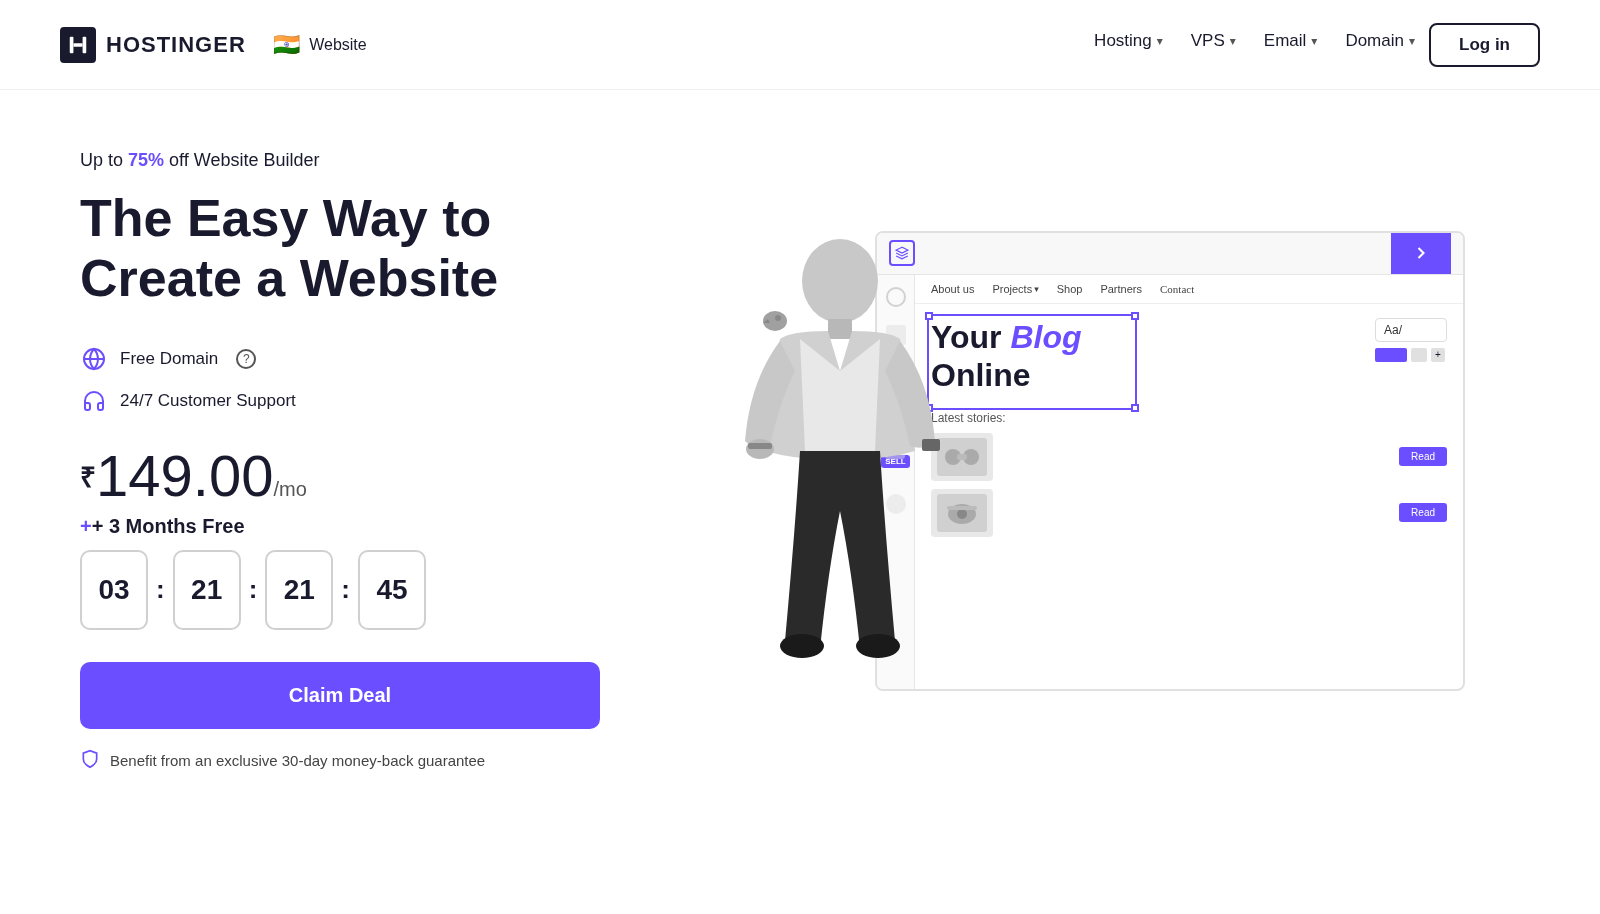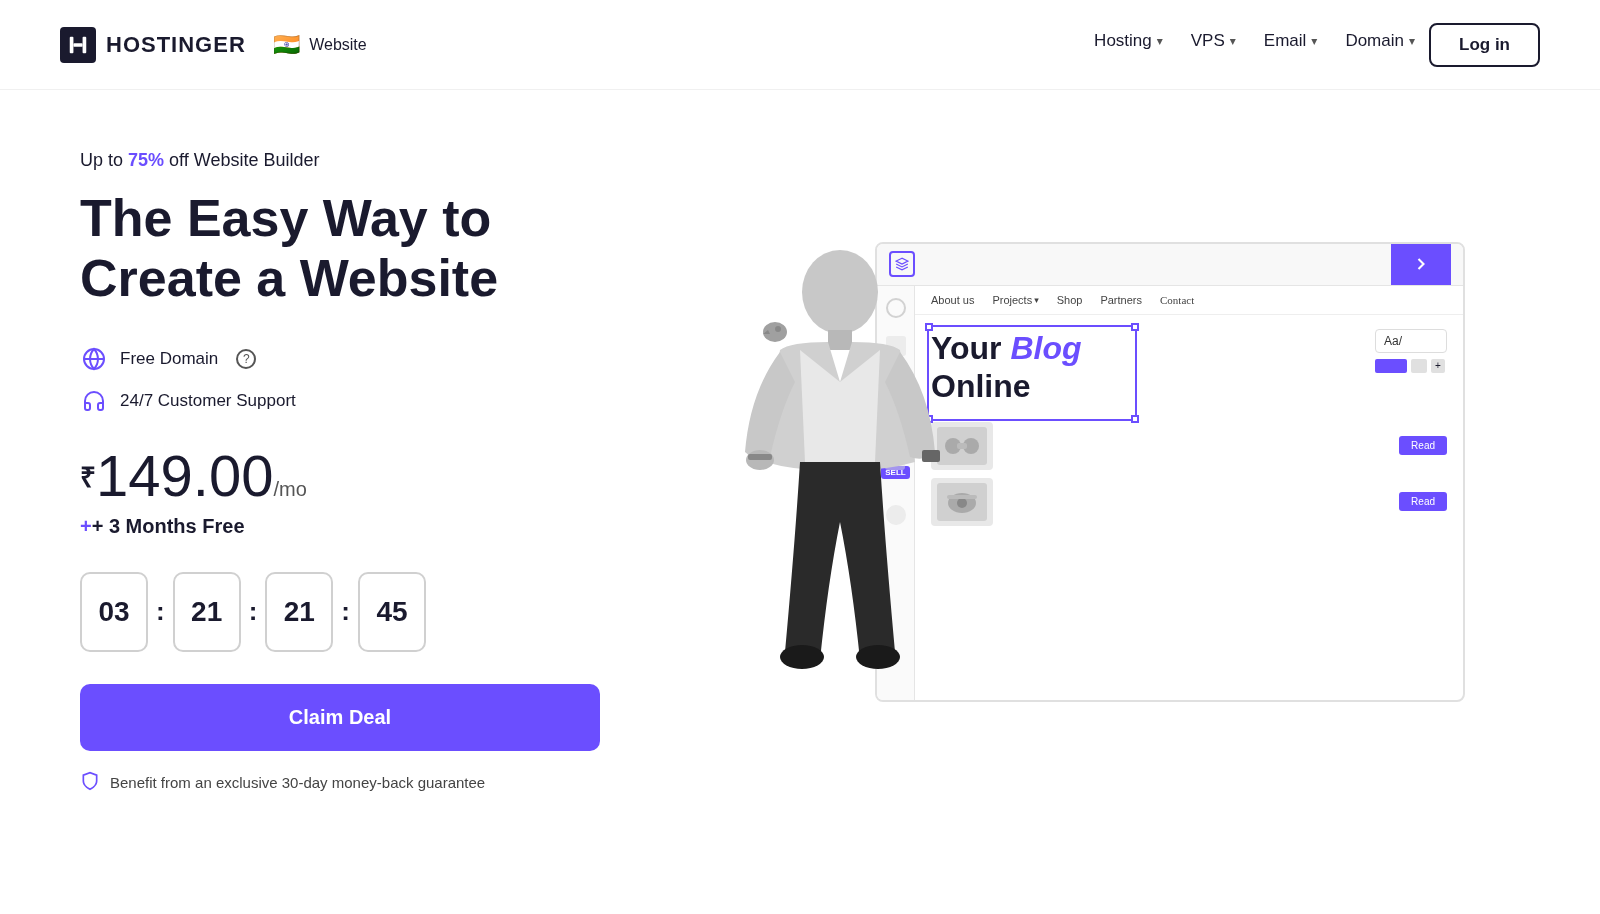--- a/index.html
+++ b/index.html
@@ -51,21 +51,21 @@
       display: inline-flex; align-items: center; justify-content: center;
       width: 20px; height: 20px; border-radius: 50%; border: 2px solid #555;
       font-size: 12px; color: #555; margin-left: 6px; cursor: pointer;
     }
 
     .price-section { margin-bottom: 10px; }
     .price { font-size: 58px; font-weight: 400; color: #1a1a2e; line-height: 1; }
     .currency { font-size: 28px; font-weight: 700; vertical-align: top; margin-top: 10px; display: inline-block; }
     .per-mo { font-size: 20px; font-weight: 400; color: #555; }
 
-    .free-months { font-size: 20px; font-weight: 600; color: #1a1a2e; margin-bottom: 34px; margin-top: 6px; }
+    .free-months { font-size: 20px; font-weight: 600; color: #1a1a2e; margin-bottom: 12px; margin-top: 6px; }
     .plus { color: #6B4EFF; }
 
     
     .countdown { display: flex; align-items: center; gap: 0; margin-bottom: 32px; }
     .countdown-box {
       width: 68px; height: 80px;
       border: 2px solid #d0d0d0; border-radius: 10px;
       display: flex; align-items: center; justify-content: center;
       font-size: 28px; font-weight: 700; color: #1a1a2e;
     }
@@ -345,20 +345,21 @@
             <div class="font-input" style="font-size:12px;padding:4px 8px;border:1px solid #ddd;border-radius:4px;background:white;width:72px;">Aa/</div>
             <div class="color-row">
               <div class="color-purple"></div>
               <div class="color-bar"></div>
               <div class="plus-btn">+</div>
             </div>
           </div>
         </div>
 
         <div class="stories-section">
+          <div class="stories-label">Latest stories:</div>
           <div class="story-cards">
             <div class="story-card">
               <div class="story-thumb">
 
                 <svg width="50" height="38" viewBox="0 0 50 38">
                   <rect width="50" height="38" fill="#d0d0d0" rx="3"></rect>
                   <circle cx="16" cy="19" r="8" fill="#aaa"></circle>
                   <circle cx="34" cy="19" r="8" fill="#aaa"></circle>
                   <rect x="20" y="16" width="10" height="6" fill="#bbb" rx="2"></rect>
                 </svg>

